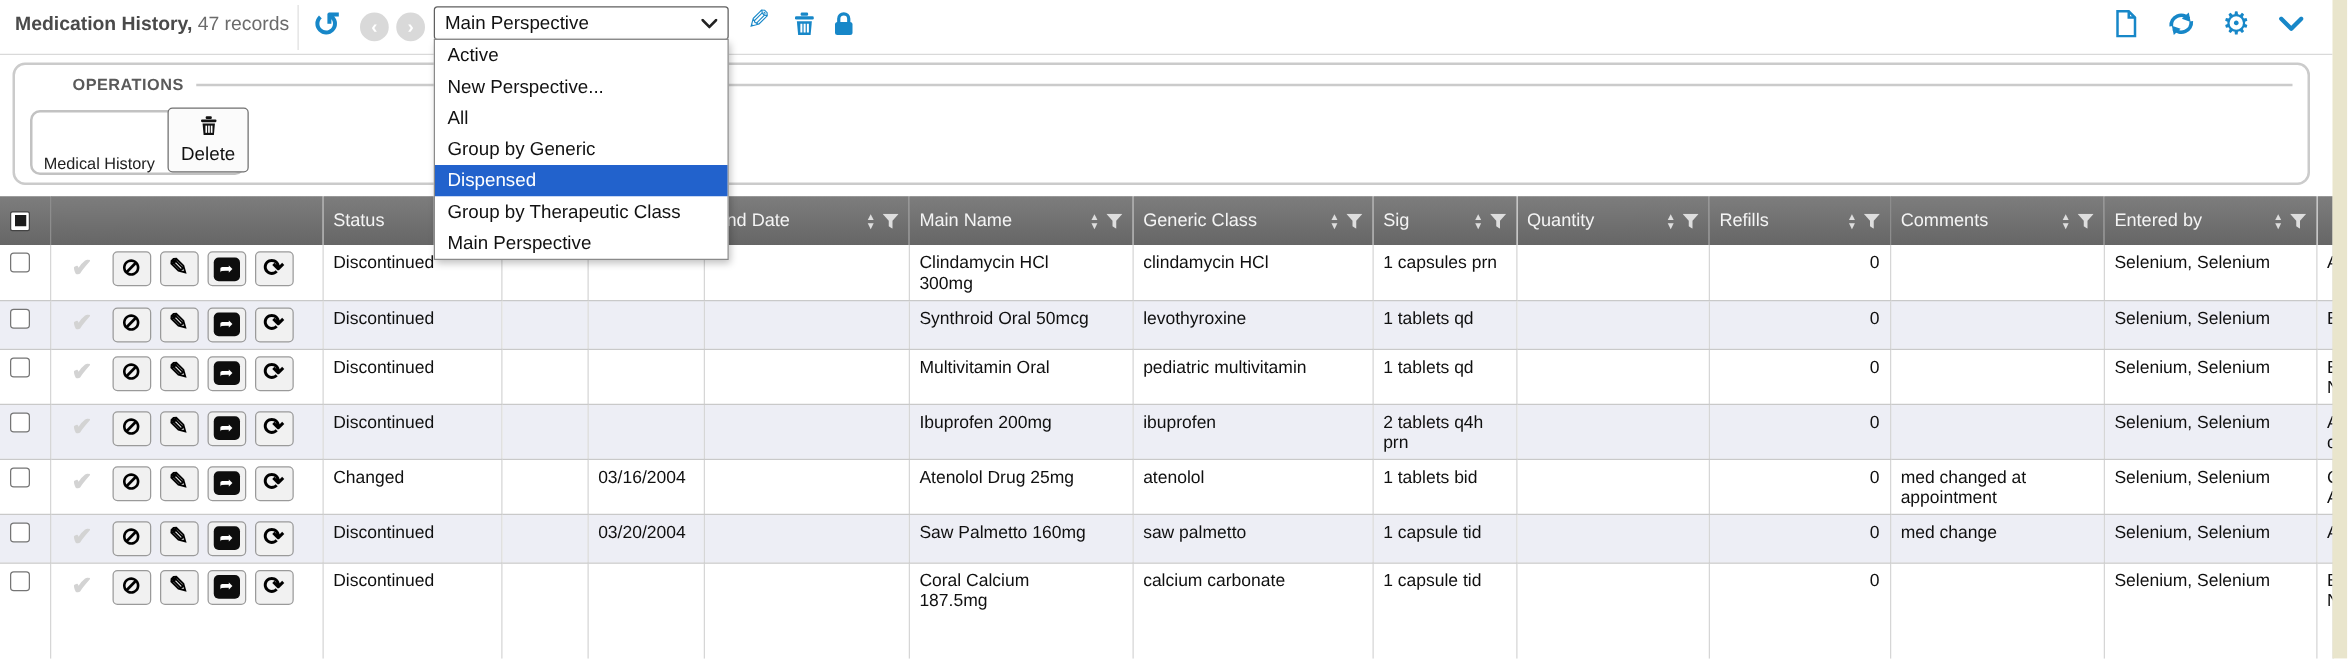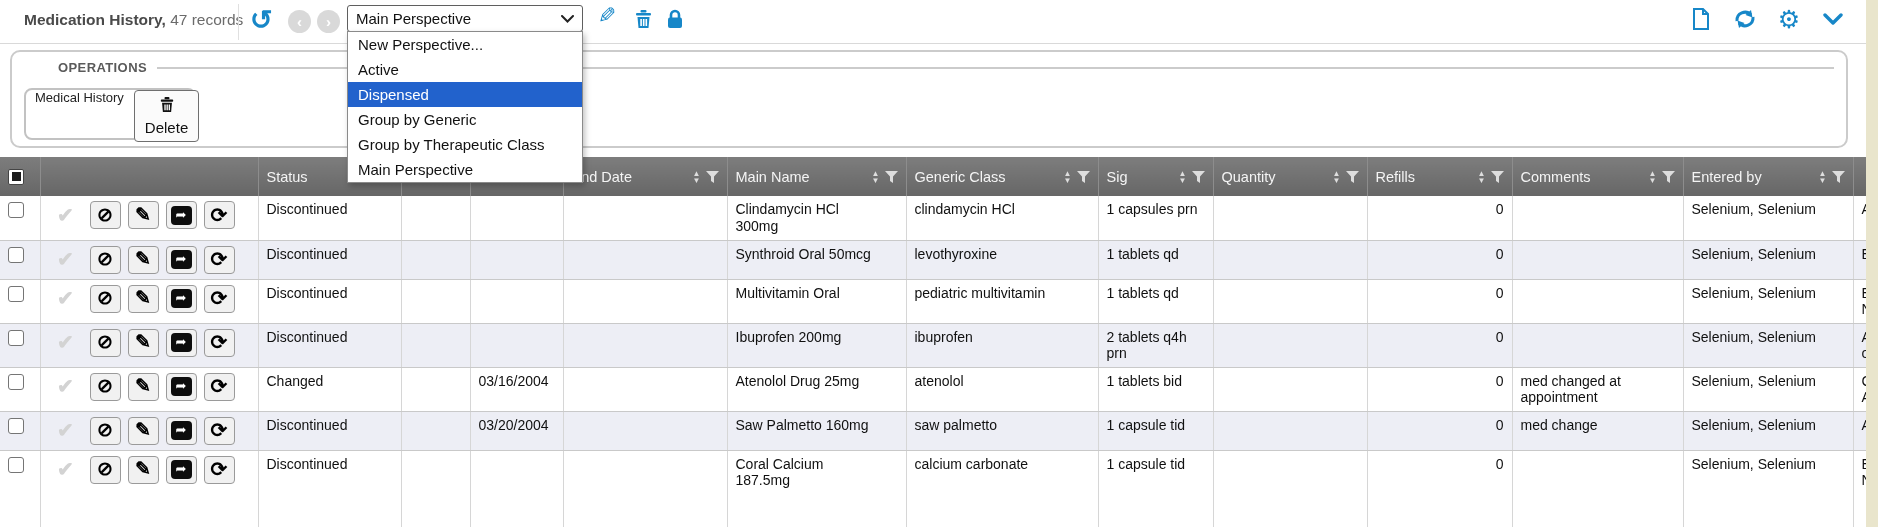--- a/index.html
+++ b/index.html
@@ -3,40 +3,40 @@
 <meta charset="utf-8">
 <style>
   * { margin:0; padding:0; box-sizing:border-box; }
   html,body { background:#fff; }
   #app {
     position:relative; width:1878px; height:527px; overflow:hidden;
     font-family:"Liberation Sans", sans-serif; background:#fff; color:#1a1a1a;
   }
   
   .toolbar { position:absolute; left:0; top:0; width:1866px; height:44px; background:#fff; border-bottom:1px solid #d9d9d9; }
-  .titlebar { position:absolute; left:24px; top:11px; font-size:15.5px; color:#6b6b6b; white-space:nowrap; }
+  .titlebar { position:absolute; left:12px; top:11px; font-size:15.5px; color:#6b6b6b; white-space:nowrap; }
   .titlebar b { color:#4a4a4a; }
   .vsep { position:absolute; left:238px; top:4px; width:1px; height:36px; background:#e0e0e0; }
   .undo-btn { position:absolute; left:250px; top:4px; font-size:27px; font-weight:bold; color:var(--icon_blue); cursor:pointer; }
   .nav-circle { position:absolute; top:10px; width:23px; height:23px; border-radius:50%; background:#d9d9d9; color:#fff; font-size:15px; font-weight:bold; display:flex; align-items:center; justify-content:center; }
   .nav-prev { left:288px; } .nav-next { left:317px; }
   .select-box { position:absolute; left:347px; top:5px; width:236px; height:27px; border:1px solid #5f5f5f; border-radius:3px; background:#fff; display:flex; align-items:center; padding:0 8px; font-size:15px; color:#111; }
   .select-box .sel-label { flex:1; }
   .tool-ic { position:absolute; top:6px; width:26px; height:26px; display:flex; align-items:center; justify-content:center; cursor:pointer; }
   .pencil-ic { left:594px; top:3px; font-size:22px; color:var(--icon_blue); transform:scaleX(-1); }
   .trash-ic { left:630px; } .lock-ic { left:662px; }
   .right-icons { position:absolute; right:20px; top:6px; display:flex; gap:18px; align-items:center; }
   .right-icons .ric { width:26px; height:26px; display:flex; align-items:center; justify-content:center; cursor:pointer; }
   .gear-glyph { font-size:25px; color:var(--icon_blue); line-height:1; }
   
   .ops-panel { position:absolute; left:10px; top:50px; width:1838px; height:98px; border:2px solid #cbcbcb; border-radius:10px; background:#fff; }
   .ops-legend { position:absolute; left:46px; right:12px; top:8px; display:flex; align-items:center; }
   .ops-legend .ops-title { font-size:13px; font-weight:bold; color:#5a5a5a; letter-spacing:.4px; padding-right:10px; }
   .ops-legend .ops-line { flex:1; border-top:2px solid #cbcbcb; }
-  .ops-group { position:absolute; left:12px; top:36px; width:172px; height:52px; border:2px solid #c2c2c2; border-radius:8px; display:flex; align-items:flex-start; gap:10px; padding:0 9px; }
+  .ops-group { position:absolute; left:12px; top:36px; width:172px; height:52px; border:2px solid #c2c2c2; border-radius:8px; display:flex; align-items:flex-end; gap:10px; padding:0 9px; }
   .ops-group .grp-label { font-size:13px; color:#222; white-space:nowrap; }
   .delete-btn { display:flex; align-items:center; gap:6px; border:1px solid #6f6f6f; border-radius:4px; background:#fbfbfb; padding:5px 10px; font-size:15px; color:#111; cursor:pointer;flex-direction:column; }
   
   table.grid { position:absolute; left:0; top:157px; width:1866px; border-collapse:collapse; table-layout:fixed; }
   table.grid th { height:39px; background:linear-gradient(#7d7d7d,#666); color:#f4f4f4; font-size:14.5px; font-weight:normal; text-align:left; padding:0 8px; border-right:1px solid #8d8d8d; overflow:hidden;margin-left:12px; }
   .th-flex { display:flex; align-items:center; gap:5px; }
   .th-flex .lbl { flex:1; white-space:nowrap; overflow:hidden; }
   .sort { display:inline-flex; flex-direction:column; line-height:7px; font-size:8px; color:#dedede; }
   .hdr-check { width:16px; height:16px; background:#fff; border:1px solid #444; border-radius:2px; display:flex; align-items:center; justify-content:center; }
   .hdr-check .inner { width:9px; height:9px; background:#1b1b1b; }
@@ -442,21 +442,22 @@
           <td>Selenium, Selenium</td>
           <td>E
 N</td>
         </tr>
       </tbody>
   </table>
 
   <div class="beige"></div>
 
   <div class="menu">
+      <div class="menu-item">Active</div>
       <div class="menu-item">New Perspective...</div>
-      <div class="menu-item">Active</div>
+      <div class="menu-item">All</div>
+      <div class="menu-item">Group by Generic</div>
       <div class="menu-item selected">Dispensed</div>
-      <div class="menu-item">Group by Generic</div>
       <div class="menu-item">Group by Therapeutic Class</div>
       <div class="menu-item">Main Perspective</div>
     </div>
 
 </div>
 
 </body></html>

